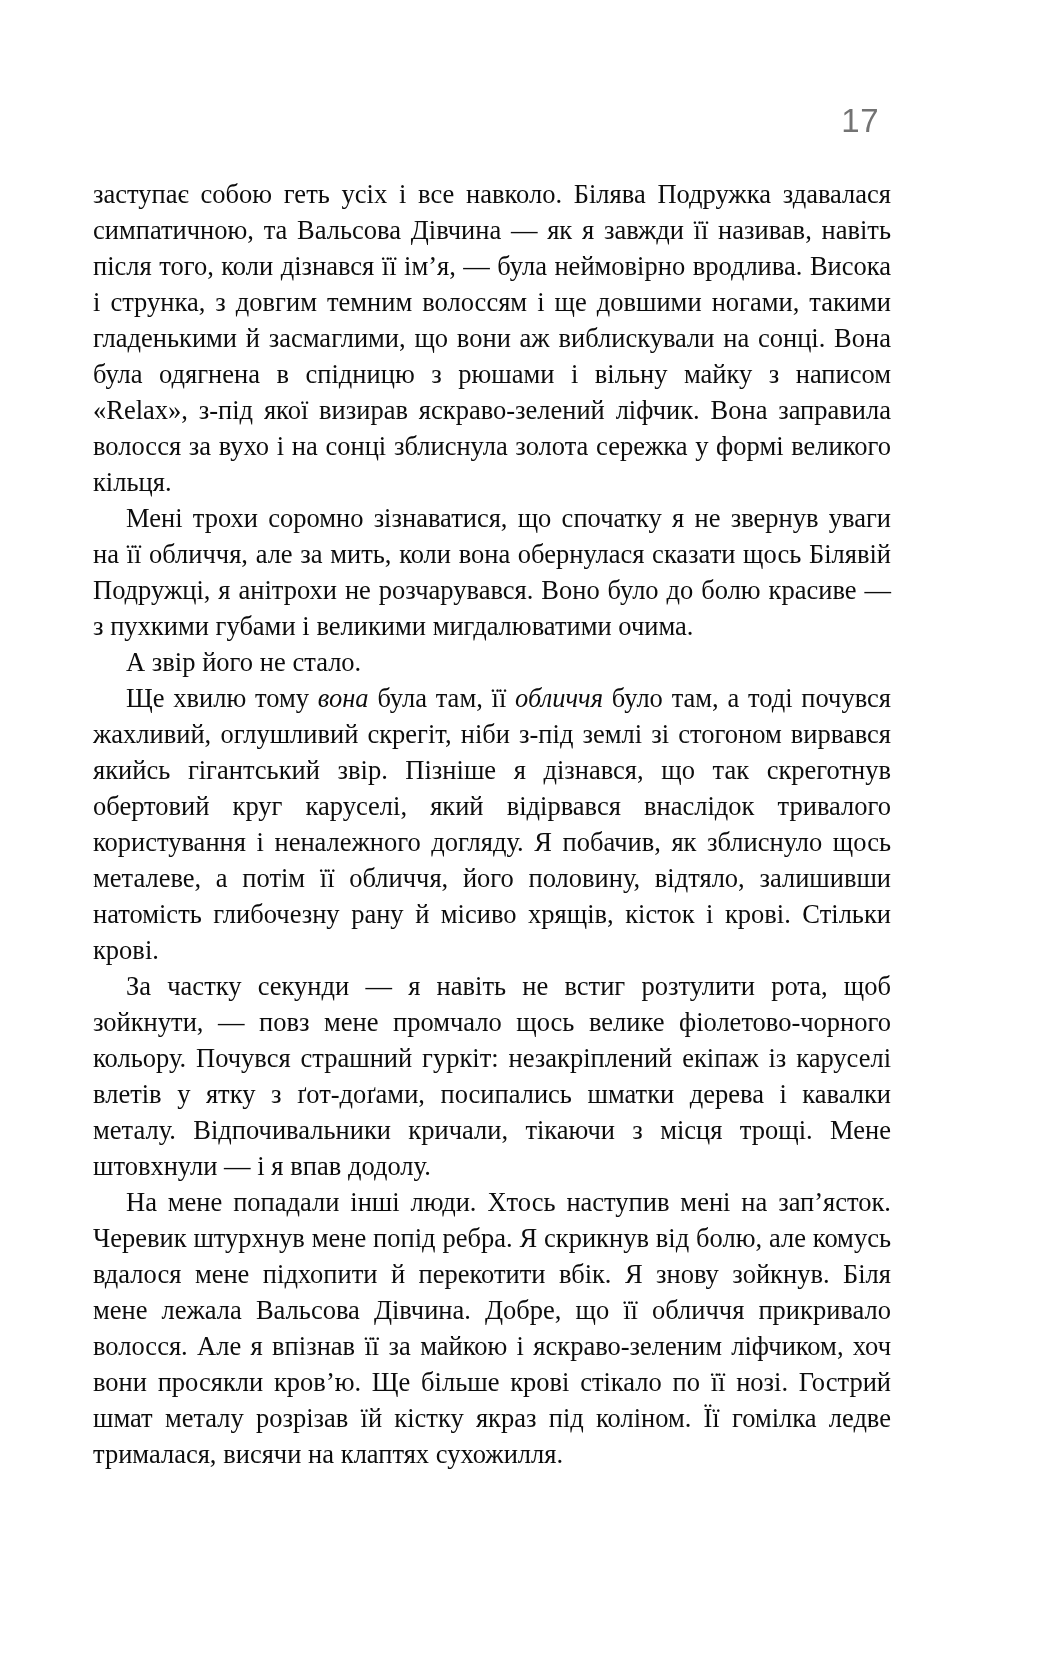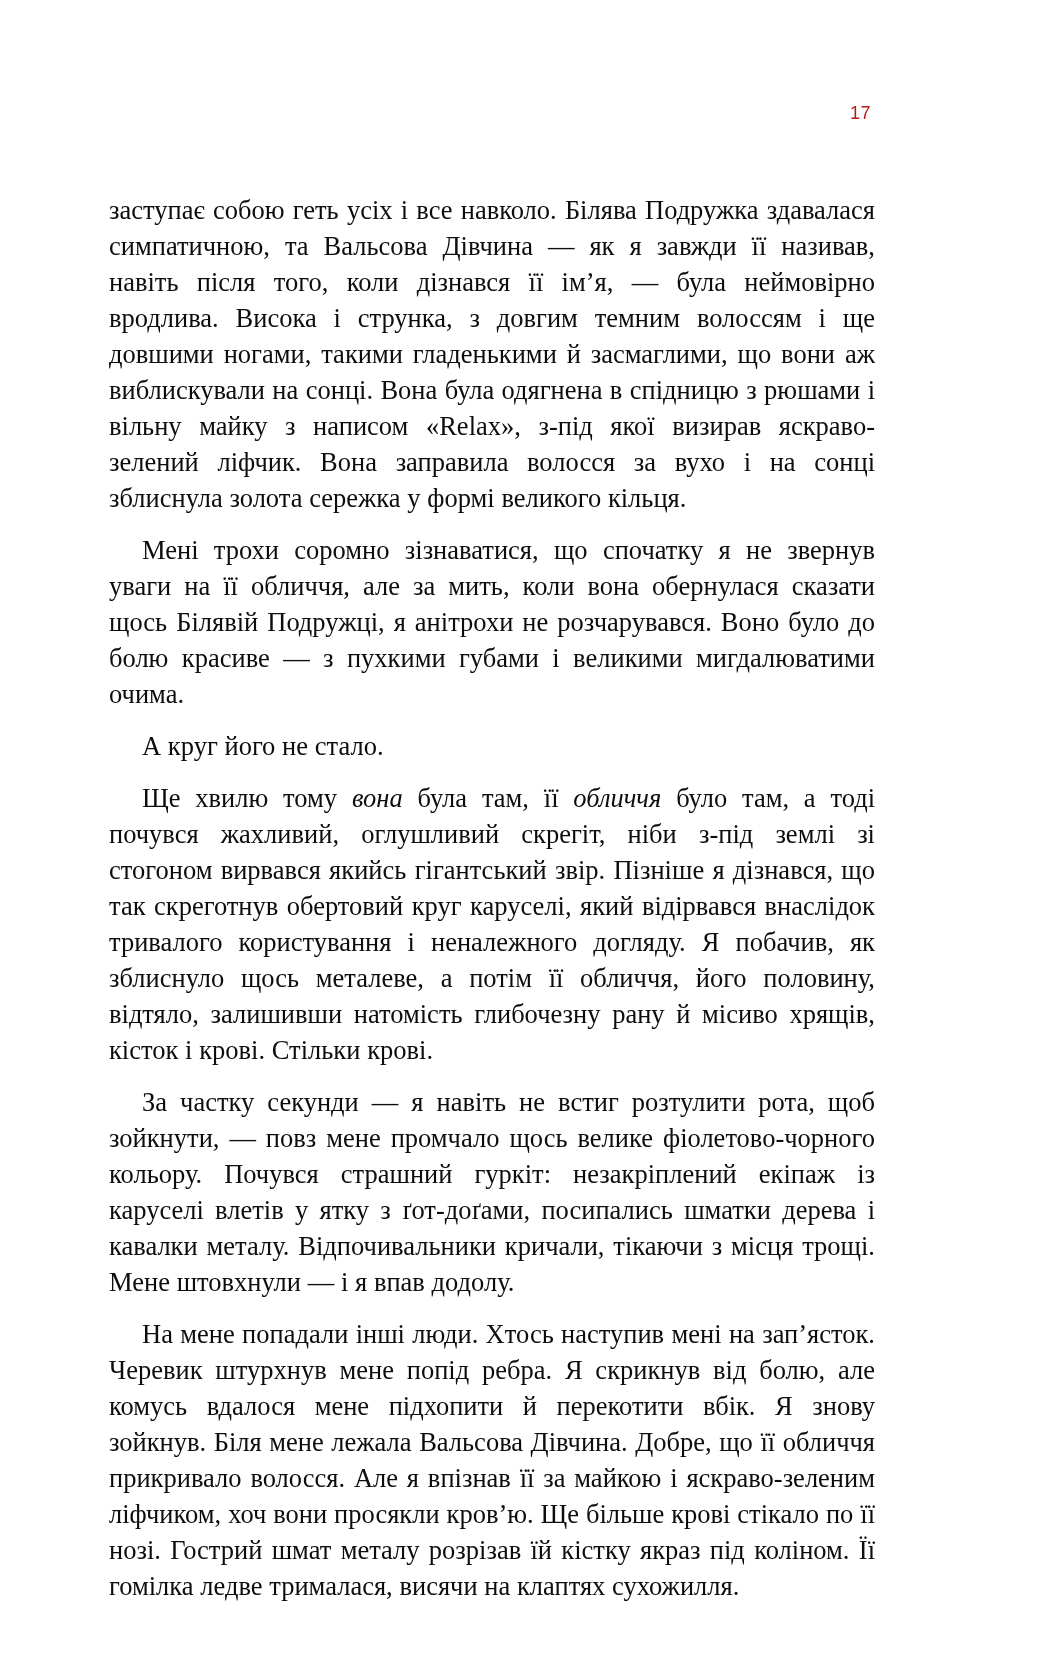--- a/index.html
+++ b/index.html
@@ -22,41 +22,42 @@
     background: #ffffff;
   }
 
   .folio {
     position: absolute;
     top: 104px;
     left: 0;
     width: 871px;
     text-align: right;
     font-family: "Liberation Sans", "DejaVu Sans", sans-serif;
-    font-size: 18px;
+    font-size: 33px;
     line-height: 1;
-    color: #b91c1c;
+    color: #737373;
     letter-spacing: 0.5px;
+    padding-left: 8px;
   }
 
   .textblock {
     position: absolute;
     top: 176px;
     left: 93px;
     width: 798px;
     font-size: 26.5px;
     line-height: 36px;
     text-align: justify;
     text-justify: inter-word;
     -webkit-hyphens: none;
     hyphens: none;
   }
 
   .textblock p {
-    margin: 16px;
+    margin: 0;
     text-indent: 33px;
     word-spacing: 0.1px;
   }
 
   .textblock p.first {
     text-indent: 0;
   }
 
   .textblock p em {
   }
@@ -69,19 +70,19 @@
 </head>
 <body>
 
 <div class="page">
 
   <div class="folio">17</div>
 
   <div class="textblock" id="textblock">
       <p class="first"><span>заступає собою геть усіх і все навколо. Білява Подружка здавалася симпатичною, та Вальсова Дівчина — як я завжди її називав, навіть після того, коли дізнався її ім’я, — була неймовірно вродлива. Висока і струнка, з довгим темним волоссям і ще довшими ногами, такими гладенькими й засмаглими, що вони аж виблискували на сонці. Вона була одягнена в спідницю з рюшами і вільну майку з написом «Relax», з-під якої визирав яскраво-зелений ліфчик. Вона заправила волосся за вухо і на сонці зблиснула золота сережка у формі великого кільця.</span></p>
       <p><span>Мені трохи соромно зізнаватися, що спочатку я не звернув уваги на її обличчя, але за мить, коли вона обернулася сказати щось Білявій Подружці, я анітрохи не розчарувався. Воно було до болю красиве — з пухкими губами і великими мигдалюватими очима.</span></p>
-      <p><span>А круг його не стало.</span></p>
+      <p><span>А звір його не стало.</span></p>
       <p><span>Ще хвилю тому </span><em>вона</em><span> була там, її </span><em>обличчя</em><span> було там, а тоді почувся жахливий, оглушливий скрегіт, ніби з-під землі зі стогоном вирвався якийсь гігантський звір. Пізніше я дізнався, що так скреготнув обертовий круг каруселі, який відірвався внаслідок тривалого користування і неналежного догляду. Я побачив, як зблиснуло щось металеве, а потім її обличчя, його половину, відтяло, залишивши натомість глибочезну рану й місиво хрящів, кісток і крові. Стільки крові.</span></p>
       <p><span>За частку секунди — я навіть не встиг розтулити рота, щоб зойкнути, — повз мене промчало щось велике фіолетово-чорного кольору. Почувся страшний гуркіт: незакріплений екіпаж із каруселі влетів у ятку з ґот-доґами, посипались шматки дерева і кавалки металу. Відпочивальники кричали, тікаючи з місця трощі. Мене штовхнули — і я впав додолу.</span></p>
       <p><span>На мене попадали інші люди. Хтось наступив мені на зап’ясток. Черевик штурхнув мене попід ребра. Я скрикнув від болю, але комусь вдалося мене підхопити й перекотити вбік. Я знову зойкнув. Біля мене лежала Вальсова Дівчина. Добре, що її обличчя прикривало волосся. Але я впізнав її за майкою і яскраво-зеленим ліфчиком, хоч вони просякли кров’ю. Ще більше крові стікало по її нозі. Гострий шмат металу розрізав їй кістку якраз під коліном. Її гомілка ледве трималася, висячи на клаптях сухожилля.</span></p>
     </div>
 
 </div>
 
 </body></html>

